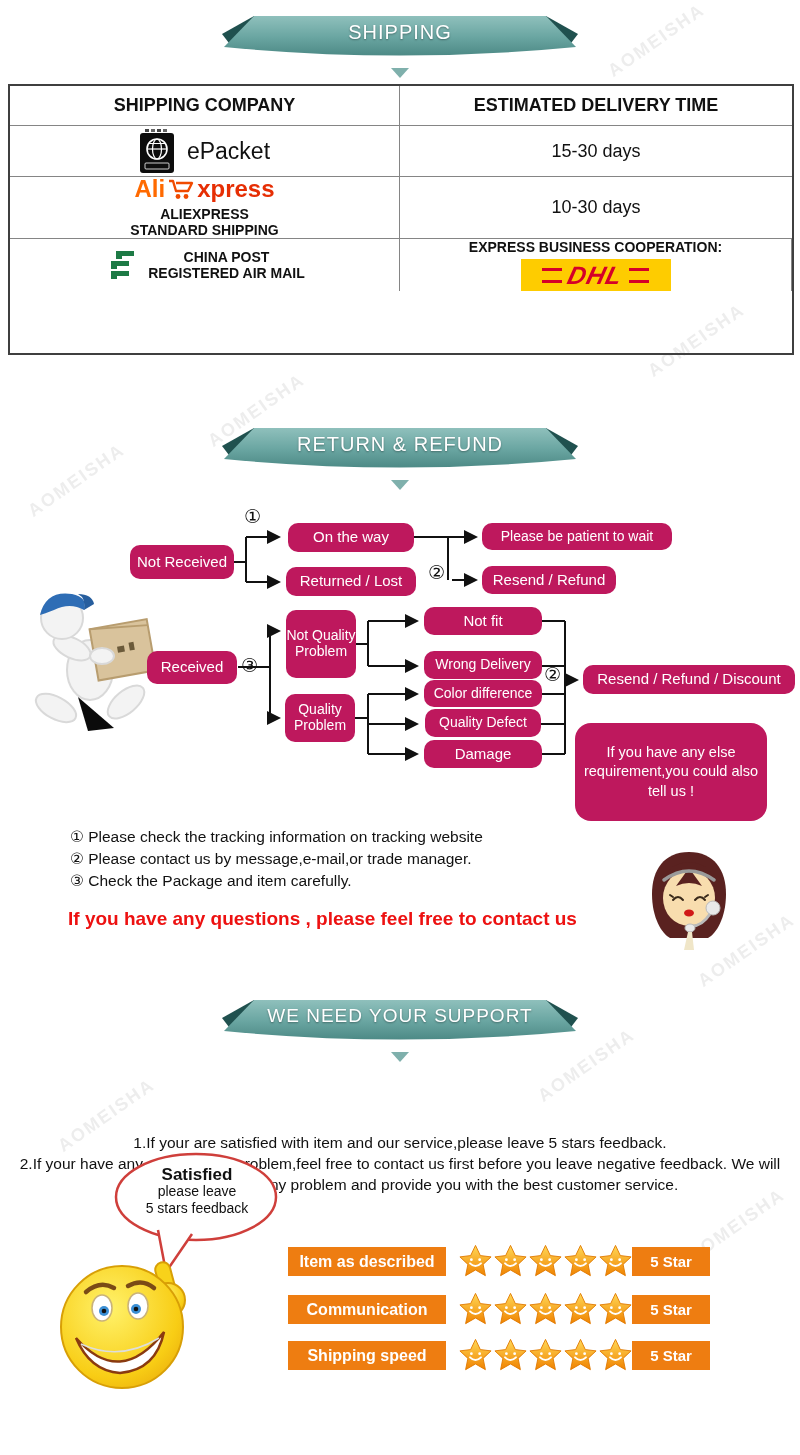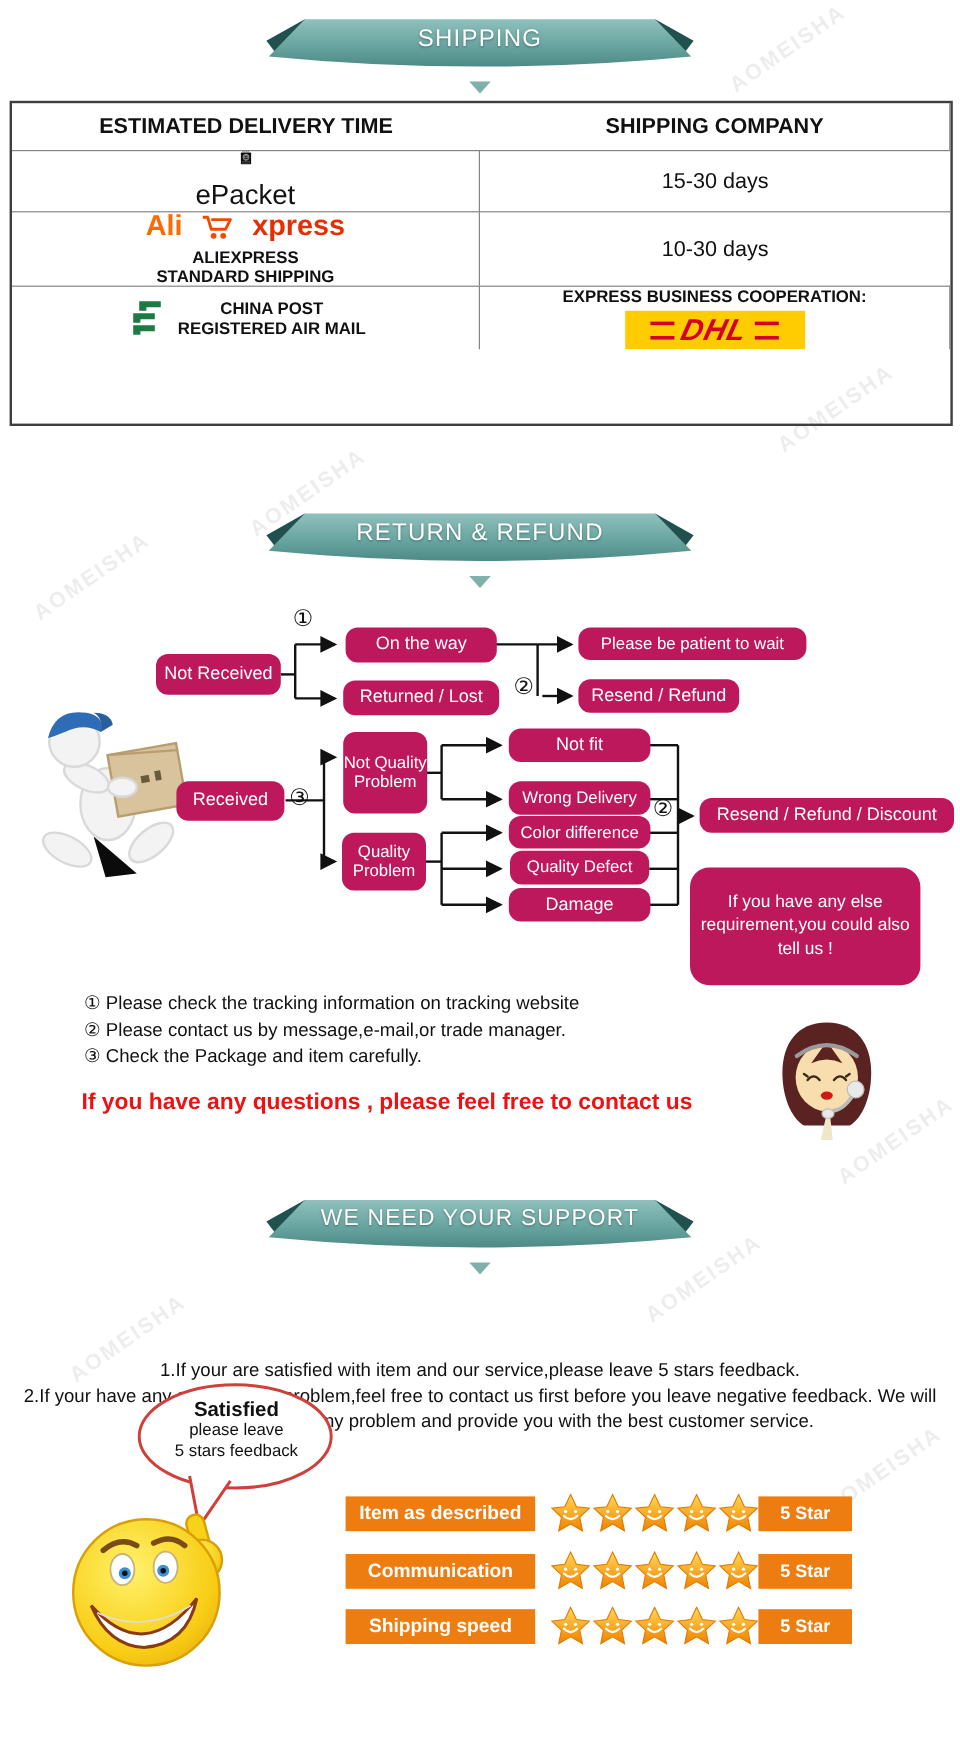--- a/index.html
+++ b/index.html
@@ -22,23 +22,23 @@
 
   
   .ship-table{position:absolute;left:8px;top:84px;width:782px;border:2px solid #3f3f3f;
       display:grid;grid-template-columns:390px 1fr;grid-template-rows:39px 51px 62px 53px 62px;}
   .cell{display:flex;flex-direction:column;align-items:center;justify-content:center;
       border-top:1px solid #858585;text-align:center;}
   .cell.left{border-right:1px solid #858585;}
   .cell.hdr{border-top:none;font-weight:bold;font-size:18px;letter-spacing:0px;}
   .days{font-size:18px;}
   .co-caption{font-weight:bold;font-size:14px;line-height:16px;}
-  .epacket-row{flex-direction:column;gap:12px;}
+  .epacket-row{flex-direction:row;gap:12px;}
   .epacket-name{font-size:23px;}
-  .ali-line{display:flex;align-items:flex-end;gap:15px;font-weight:bold;font-size:24px;line-height:24px;}
+  .ali-line{display:flex;align-items:flex-end;gap:2px;font-weight:bold;font-size:24px;line-height:24px;}
   .ali-prefix{color:#ff6a00;}
   .ali-suffix{color:#e62e04;}
   .cp-row{flex-direction:row;gap:8px;}
   .dhl-box{margin-top:4px;width:150px;height:36px;background:#fecc00;display:flex;
       align-items:center;justify-content:center;gap:6px;}
   .dhl-stripe{width:20px;height:9px;border-top:3px solid #d50029;border-bottom:3px solid #d50029;}
   .dhl-word{color:#d50029;font-weight:bold;font-style:italic;font-size:25px;letter-spacing:1px;
       transform:skewX(-14deg);line-height:25px;}
 
   
@@ -122,22 +122,22 @@
     <svg viewBox="0 0 380 48">
       <path class="fold" d="M12,20 L44,2 L50,13 L22,33 Z"></path>
       <path class="fold" d="M368,20 L336,2 L330,13 L358,33 Z"></path>
       <path class="band" d="M44,2 L336,2 L366,33 Q190,50 14,33 Z"></path>
     </svg>
     <div class="banner-label">SHIPPING</div>
     <div class="tri"></div>
   </div>
 
   <div class="ship-table">
+    <div class="cell left hdr">SHIPPING COMPANY</div>
     <div class="cell hdr">ESTIMATED DELIVERY TIME</div>
-    <div class="cell left hdr">SHIPPING COMPANY</div>
 
     <div class="cell left epacket-row">
       <svg width="36" height="44" viewBox="0 0 36 44">
         <rect x="6" y="0" width="4" height="3" fill="#444"></rect>
           <rect x="12" y="0" width="4" height="3" fill="#666"></rect>
         <rect x="18" y="0" width="4" height="3" fill="#444"></rect>
           <rect x="24" y="0" width="4" height="3" fill="#666"></rect>
         <rect x="1" y="4" width="34" height="40" rx="3" fill="#0d0d0d"></rect>
         <circle cx="18" cy="20" r="10" fill="none" stroke="#fff" stroke-width="1.6"></circle>
         <ellipse cx="18" cy="20" rx="4.5" ry="10" fill="none" stroke="#fff" stroke-width="1.2"></ellipse>

